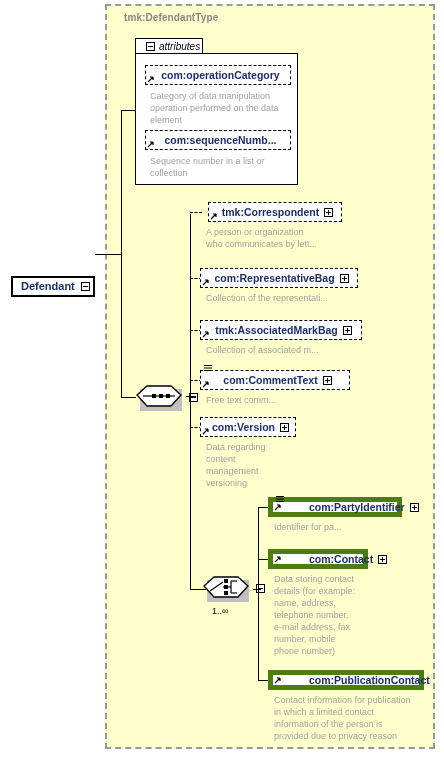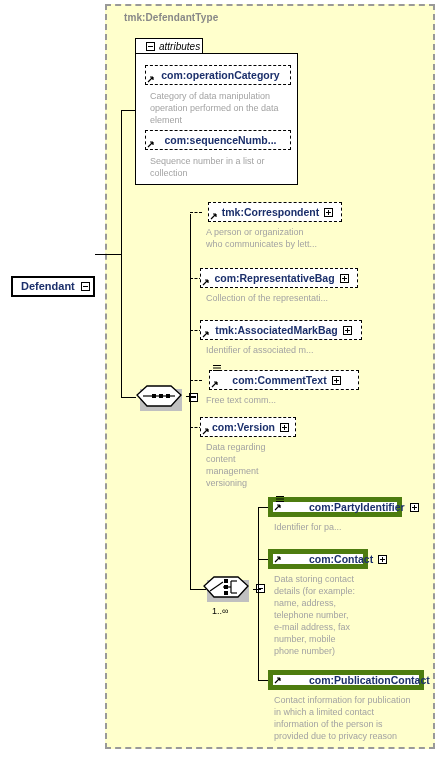--- a/index.html
+++ b/index.html
@@ -316,26 +316,26 @@
   <div class="node" style="left:200px; top:320px; width:164px;">
     <div class="node-shadow" style="left:4px; top:4px; width:160px; height:19px;"></div>
     <div class="node-box optional" style="width:162px;">
       <span class="node-name">tmk:AssociatedMarkBag</span>
       <span class="expander plus"></span>
       <svg class="node-arrow" viewBox="0 0 8 8">
         <path d="M1 7 L6 2 M6 2 L3 2 M6 2 L6 5" stroke="#000" stroke-width="1.2" fill="none"></path>
       </svg>
     </div>
   </div>
-  <div class="node-desc" style="left:206px; top:344px; width:160px;">Identifier of associated m...</div>
+  <div class="node-desc" style="left:206px; top:344px; width:160px;">Collection of associated m...</div>
 
   <div class="ln ln-dash-h" style="left:190px; top:380px; width:12px;"></div>
   <div class="node" style="left:200px; top:370px; width:132px;">
     <div class="node-shadow" style="left:4px; top:4px; width:128px; height:19px;"></div>
-    <div class="node-box optional" style="width:150px;margin-left:9px;">
+    <div class="node-box optional" style="width:150px;">
       <svg class="node-lines" viewBox="0 0 8 8">
         <line x1="0" y1="1.5" x2="8" y2="1.5" stroke="#000" stroke-width="1"></line>
         <line x1="0" y1="4" x2="8" y2="4" stroke="#000" stroke-width="1"></line>
         <line x1="0" y1="6.5" x2="8" y2="6.5" stroke="#000" stroke-width="1"></line>
       </svg>
       <span class="node-name">com:CommentText</span>
       <span class="expander plus"></span>
       <svg class="node-arrow" viewBox="0 0 8 8">
         <path d="M1 7 L6 2 M6 2 L3 2 M6 2 L6 5" stroke="#000" stroke-width="1.2" fill="none"></path>
       </svg>

